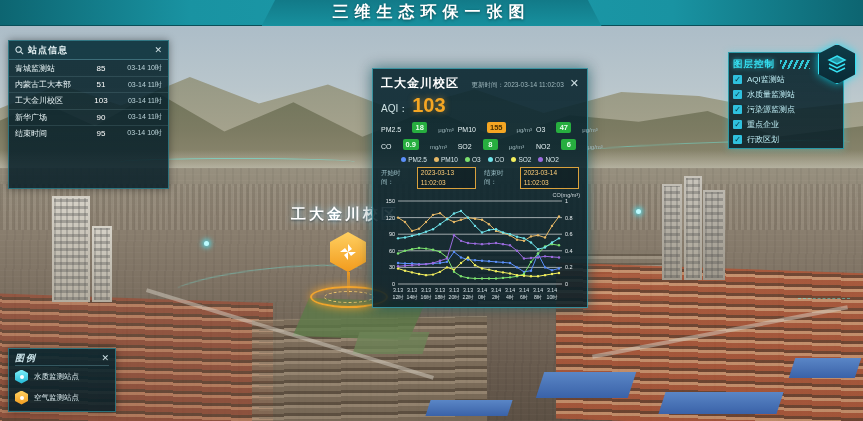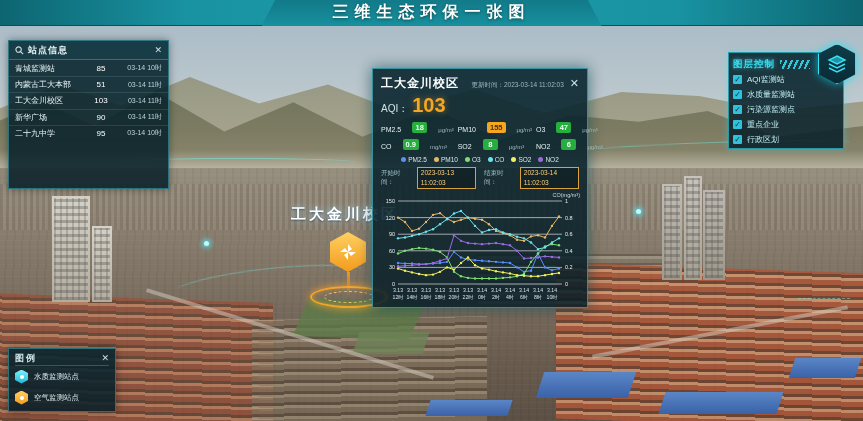--- a/index.html
+++ b/index.html
@@ -136,21 +136,21 @@
   .layer-lab { color:#bfeef5; font-size:8px; }
   .hex-btn { position:absolute; left:818px; top:44px; width:38px; height:40px; z-index:8;
     filter:drop-shadow(0 0 5px rgba(0,229,255,.75)); cursor:pointer; }
   .hex-shape { width:100%; height:100%;
     clip-path:polygon(50% 0,100% 25%,100% 75%,50% 100%,0 75%,0 25%);
     background:linear-gradient(180deg,#0e3b47,#0a2b36); border:1px solid #35e0f2;
     display:flex; align-items:center; justify-content:center; }
 
   
   .legend-panel { left:8px; top:348px; width:108px; height:64px; padding:3px 6px; }
-  .lg-head { display:flex; align-items:center; height:14px; border-bottom:1px solid rgba(130,200,212,.3); }
+  .lg-head { display:flex; align-items:center; height:14px; border-bottom:1px solid rgba(130,200,212,.3);font-style:italic; }
   .lg-title { flex:1; color:#cfe8ee; font-size:9px; font-weight:bold; letter-spacing:2px; }
   .legend-item { display:flex; align-items:center; gap:6px; height:21px; }
   .li-icon { width:13px; height:14px; clip-path:polygon(50% 0,100% 25%,100% 75%,50% 100%,0 75%,0 25%);
     display:flex; align-items:center; justify-content:center; }
   .li-core { width:4px; height:4px; border-radius:50%; background:#fff; }
   .li-lab { color:#dfeef2; font-size:7.5px; }
 
   
   .map-label { position:absolute; left:291px; top:205px; z-index:4; color:#fff; font-size:15px;
     font-weight:bold; letter-spacing:3px; white-space:nowrap; cursor:pointer;
@@ -259,21 +259,21 @@
           <span class="st-name">工大金川校区</span>
           <span class="st-aqi">103</span>
           <span class="st-time">03-14 11时</span>
         </div>
         <div class="station-row">
           <span class="st-name">新华广场</span>
           <span class="st-aqi">90</span>
           <span class="st-time">03-14 11时</span>
         </div>
         <div class="station-row">
-          <span class="st-name">二十九中学</span>
+          <span class="st-name">结束时间</span>
           <span class="st-aqi">95</span>
           <span class="st-time">03-14 10时</span>
         </div>
       </div>
   </div>
 
   <div class="panel popup">
     <div class="pp-head">
       <span class="pp-title">工大金川校区</span>
       <span class="pp-update"><span>更新时间：</span><span>2023-03-14 11:02:03</span></span>

